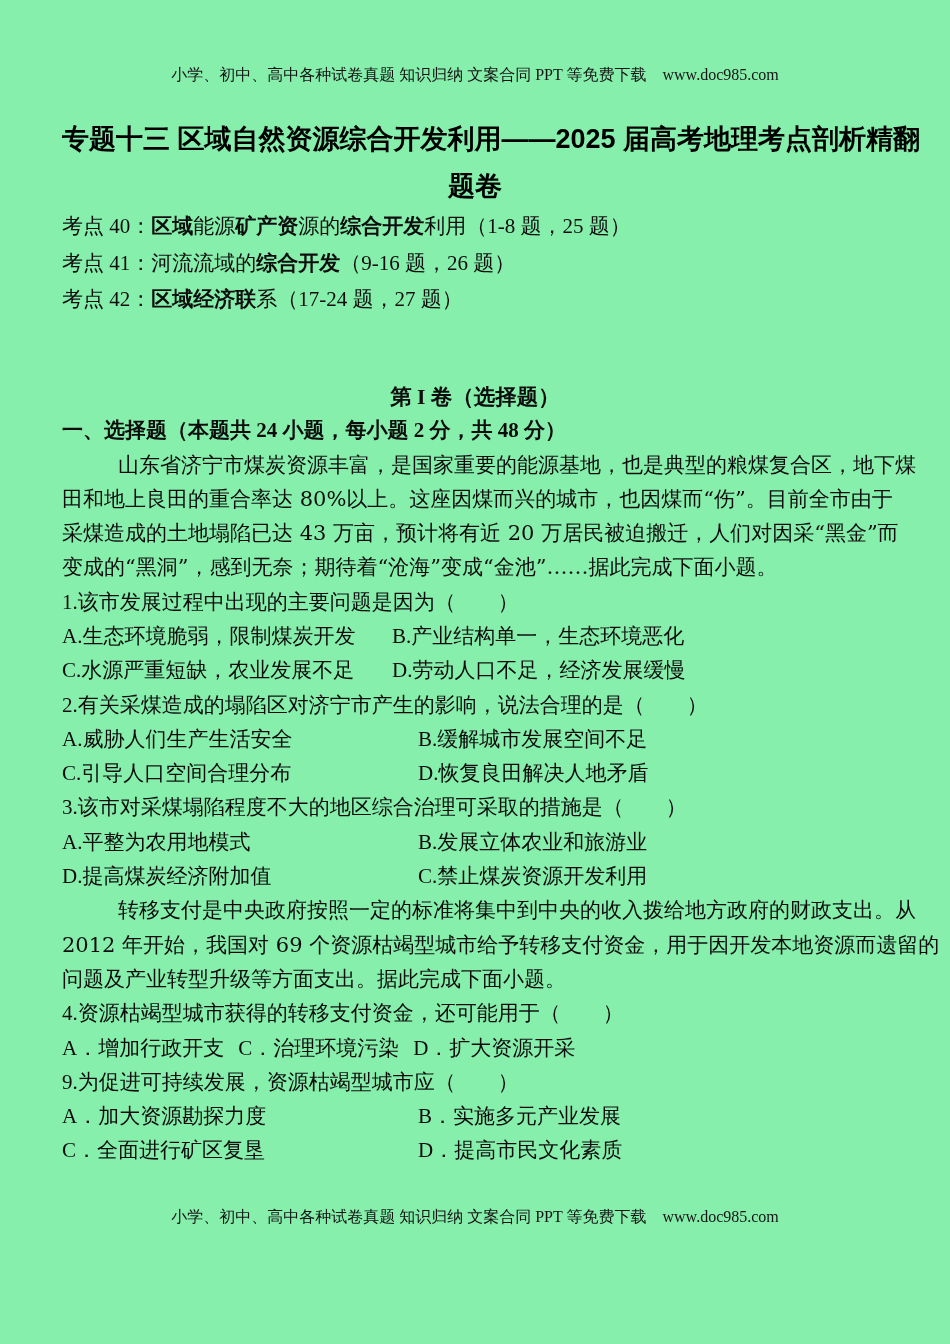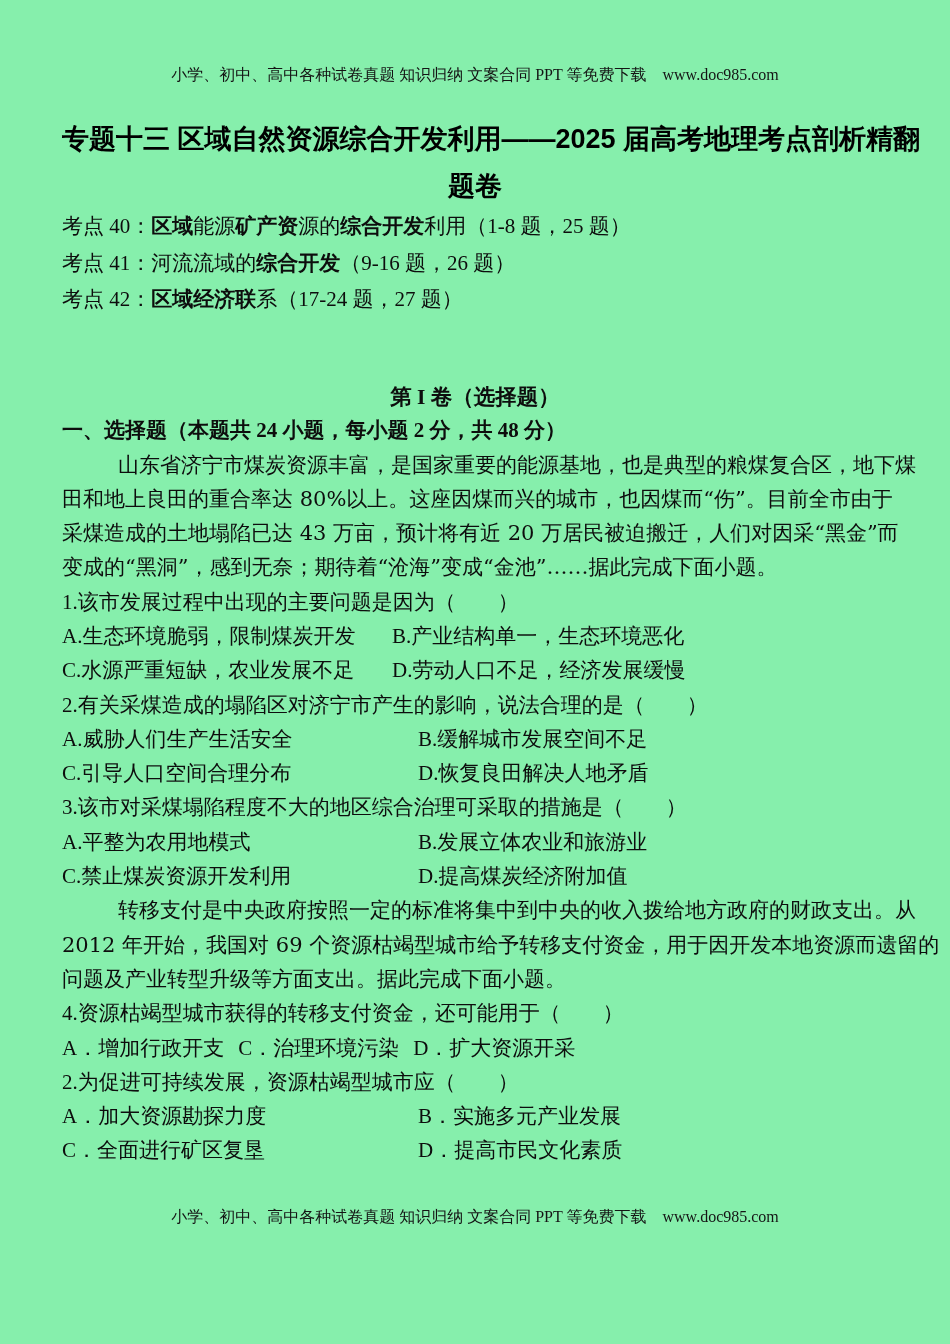--- a/index.html
+++ b/index.html
@@ -127,42 +127,42 @@
       </div>
     </div>
 
     <div class="song">
       <div class="line">3.该市对采煤塌陷程度不大的地区综合治理可采取的措施是（　　）</div>
       <div class="two-col">
         <span>A.平整为农用地模式</span>
         <span>B.发展立体农业和旅游业</span>
       </div>
       <div class="two-col">
+        <span>D.提高煤炭经济附加值</span>
         <span>C.禁止煤炭资源开发利用</span>
-        <span>D.提高煤炭经济附加值</span>
       </div>
     </div>
 
     <div class="kai">
       <div class="line indent">转移支付是中央政府按照一定的标准将集中到中央的收入拨给地方政府的财政支出。从</div>
       <div class="line">2012 年开始，我国对 69 个资源枯竭型城市给予转移支付资金，用于因开发本地资源而遗留的</div>
       <div class="line">问题及产业转型升级等方面支出。据此完成下面小题。</div>
     </div>
 
     <div class="song">
       <div class="line">4.资源枯竭型城市获得的转移支付资金，还可能用于（　　）</div>
       <div class="four-col">
         <span>A．增加行政开支</span>
         <span>C．治理环境污染</span>
         <span>D．扩大资源开采</span>
       </div>
     </div>
 
     <div class="song">
-      <div class="line">2.为促进可持续发展，资源枯竭型城市应（　　）</div>
+      <div class="line">9.为促进可持续发展，资源枯竭型城市应（　　）</div>
       <div class="two-col">
         <span>A．加大资源勘探力度</span>
         <span>B．实施多元产业发展</span>
       </div>
       <div class="two-col">
         <span>C．全面进行矿区复垦</span>
         <span>D．提高市民文化素质</span>
       </div>
     </div>
 

